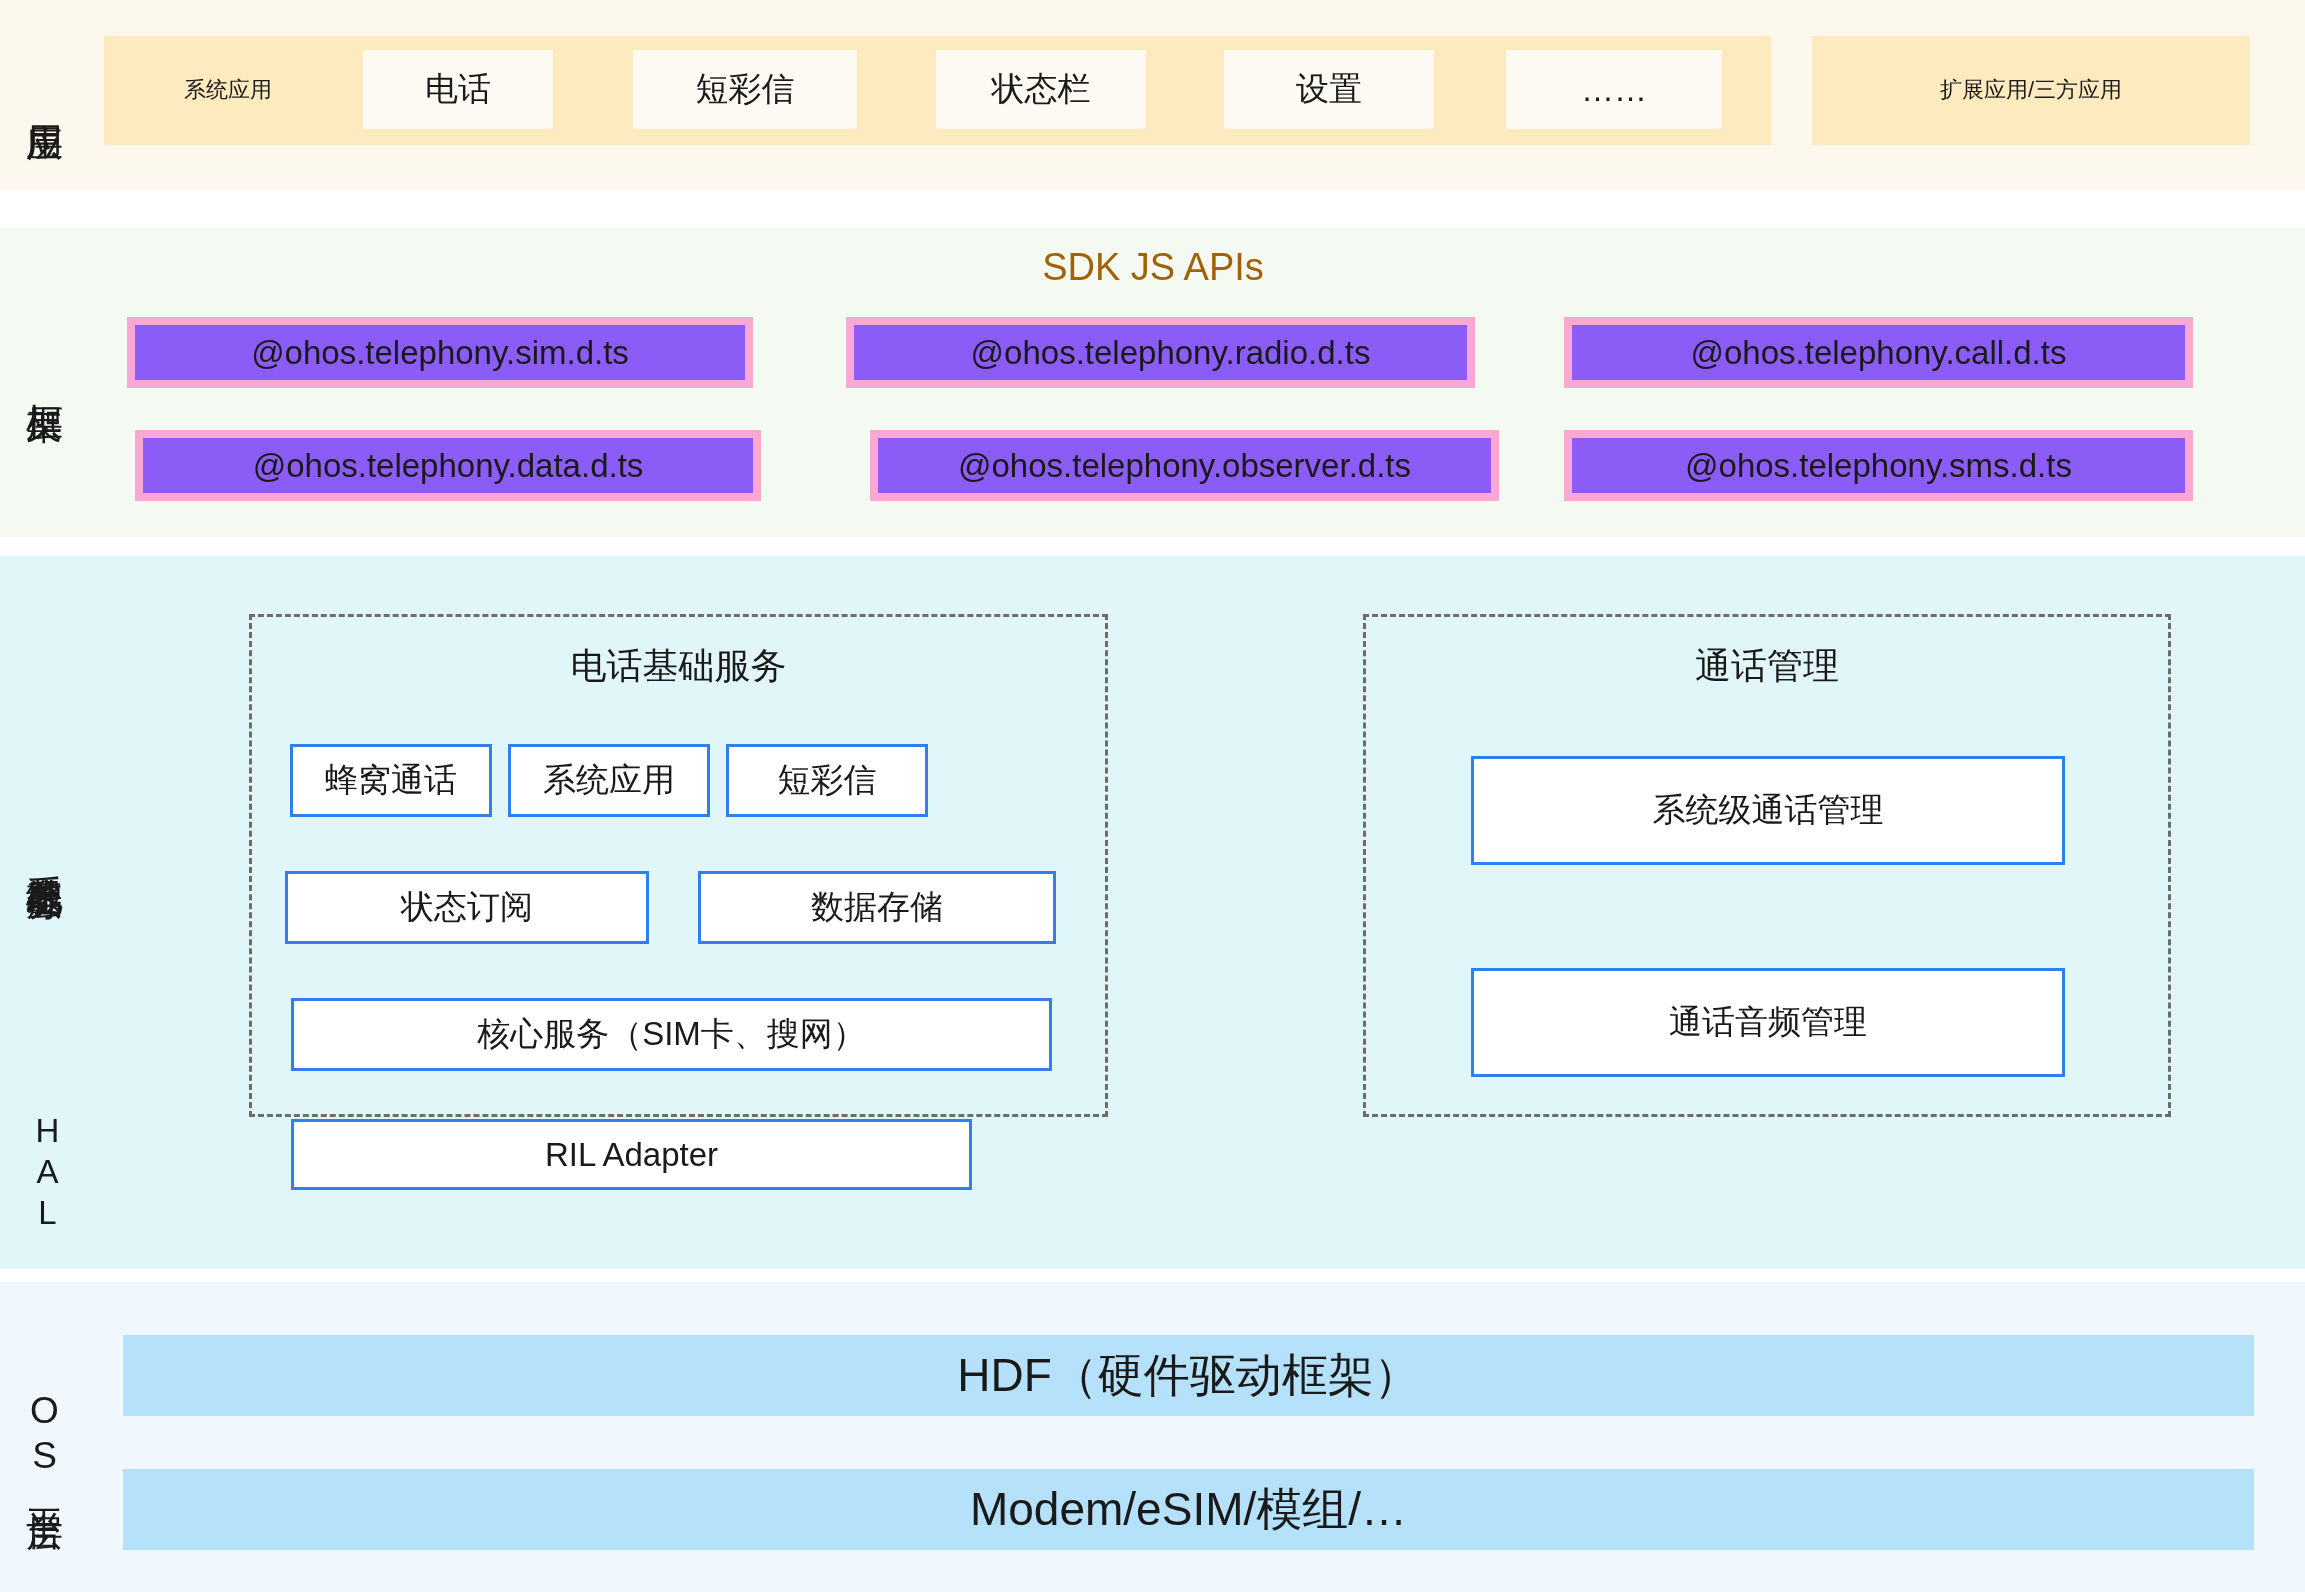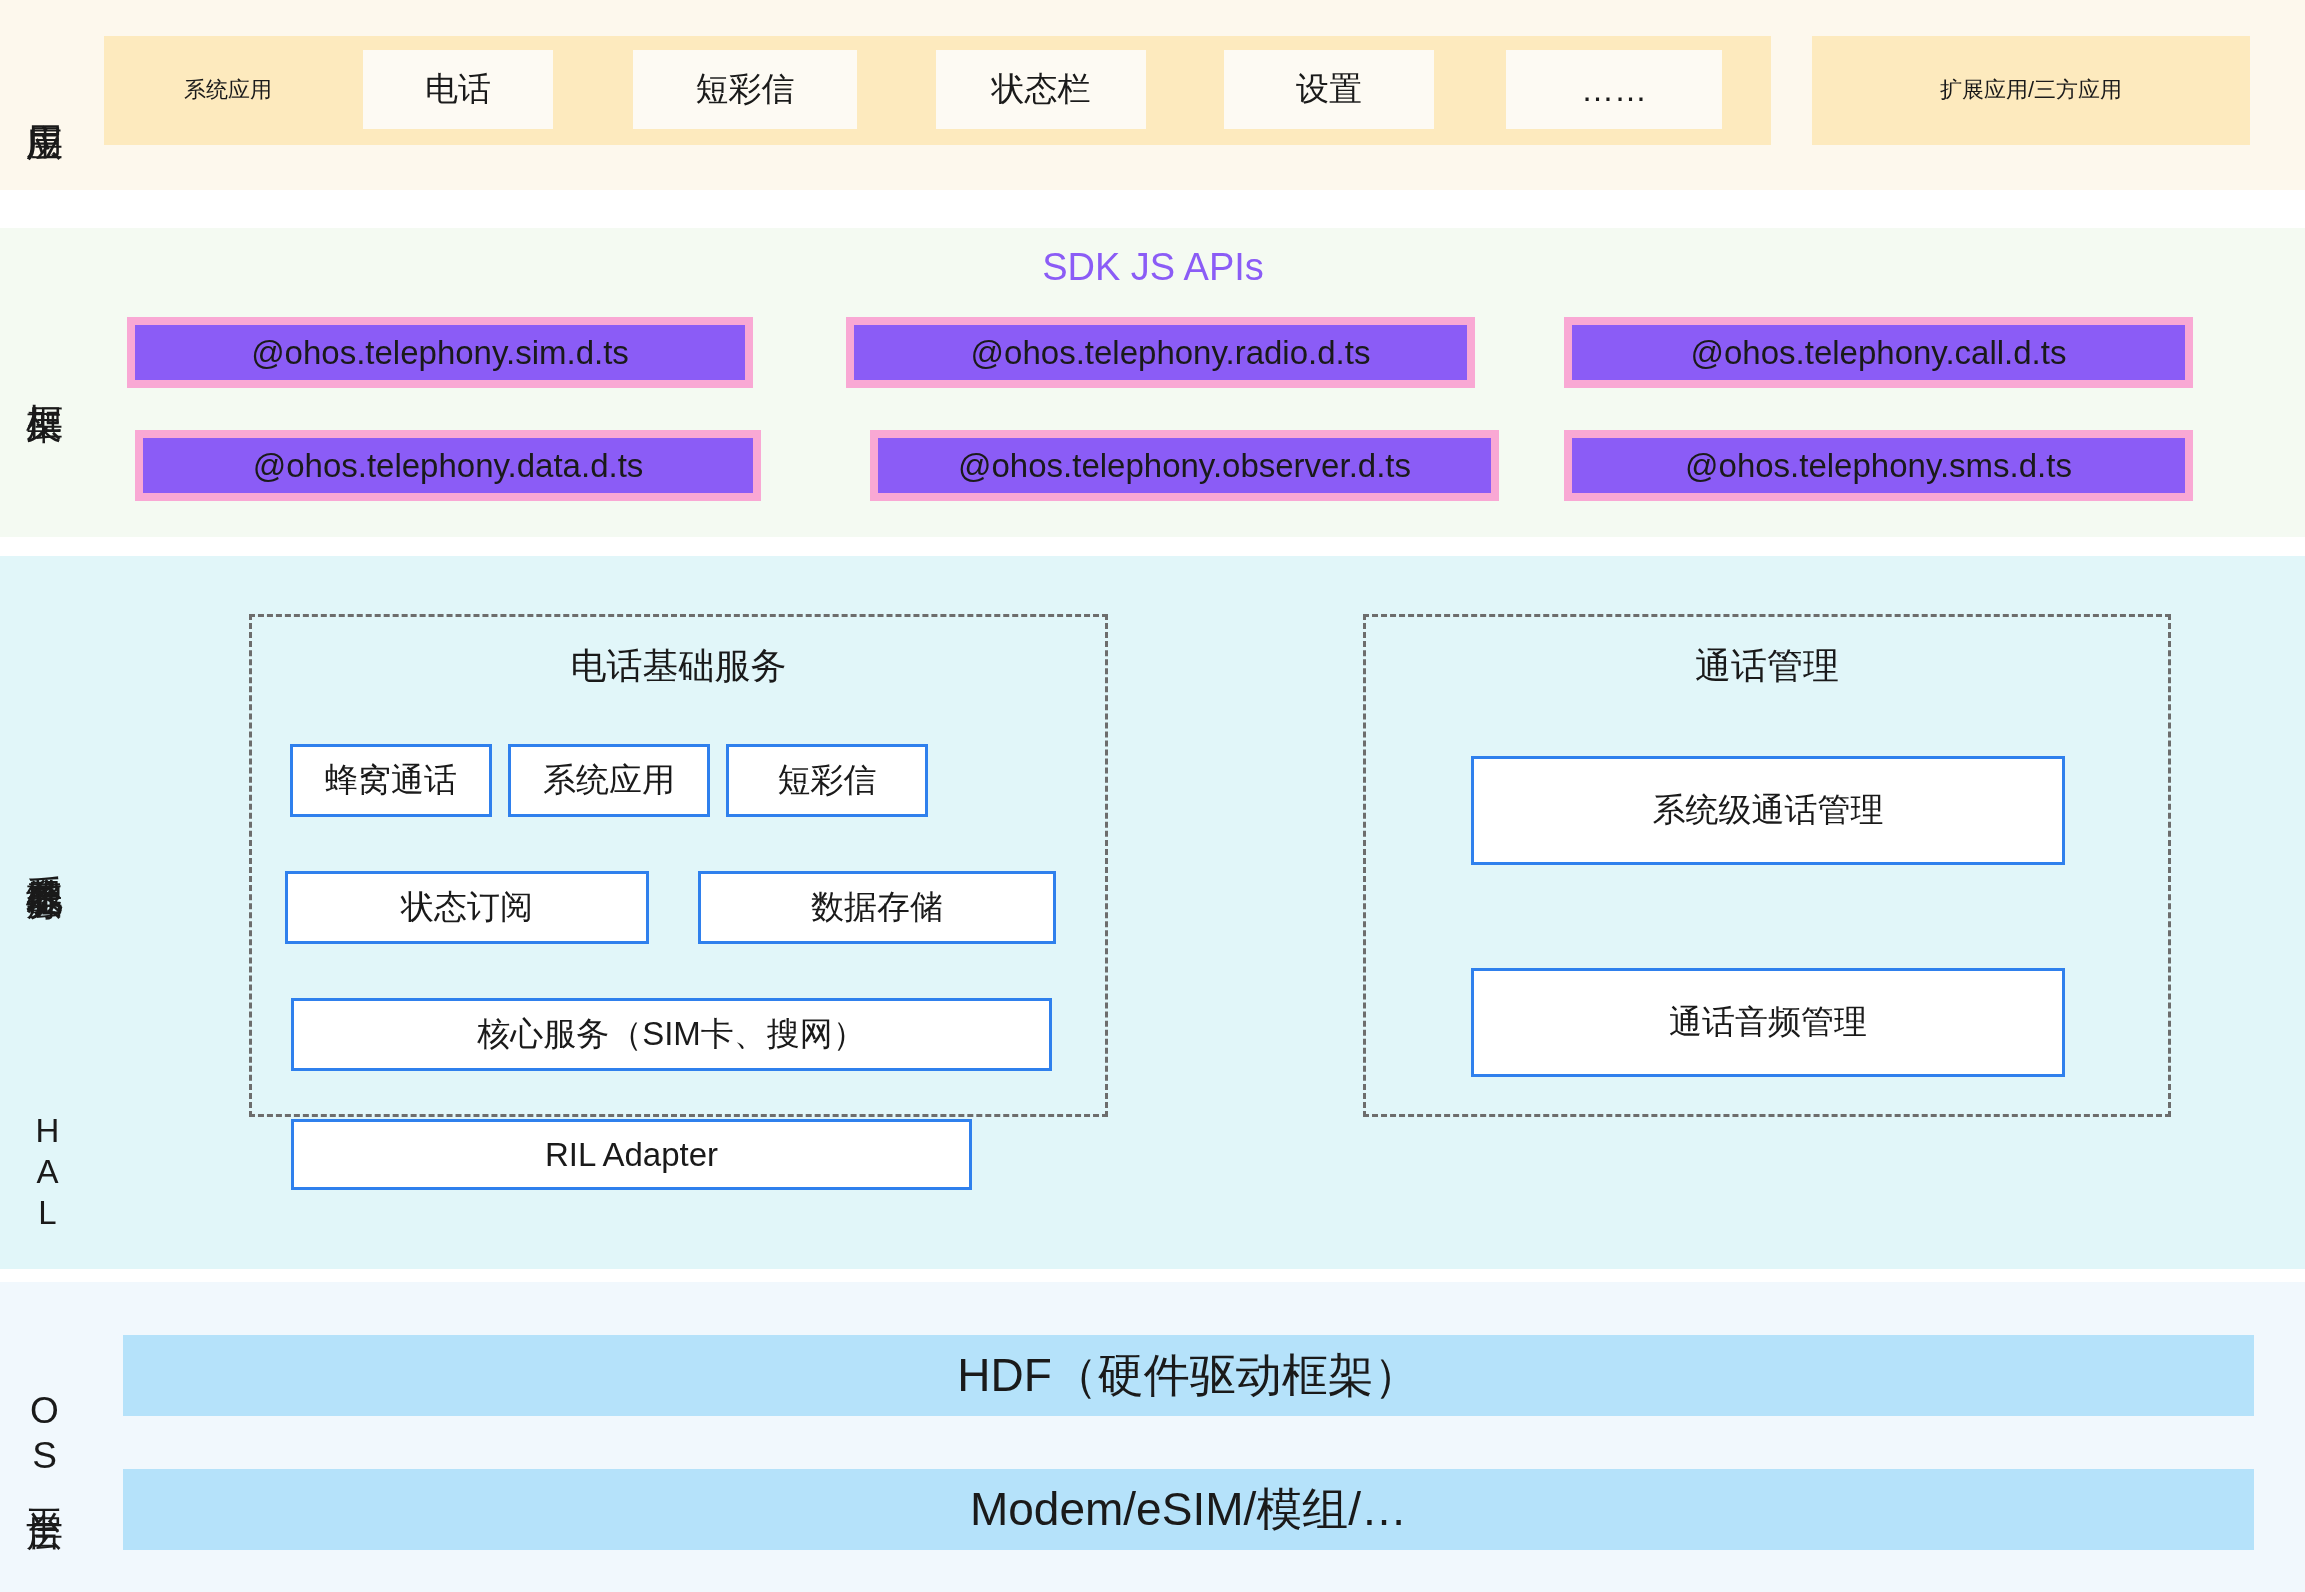--- a/index.html
+++ b/index.html
@@ -83,21 +83,21 @@
   }
 
   
   .sdk-title {
     position: absolute;
     left: 0;
     top: 246px;
     width: 2306px;
     text-align: center;
     font-size: 38px;
-    color: #8b5cf6;
+    color: #a16207;
   }
   .api-box {
     position: absolute;
     box-sizing: border-box;
     background: #8b5cf6;
     border: 8px solid #f9a8d4;
     display: flex;
     align-items: center;
     justify-content: center;
     font-size: 33px;

